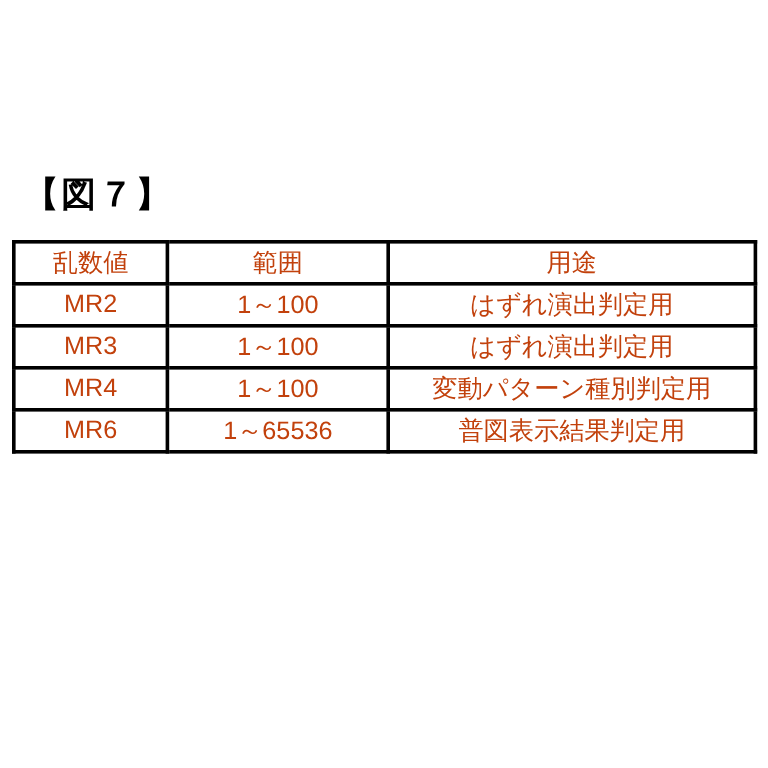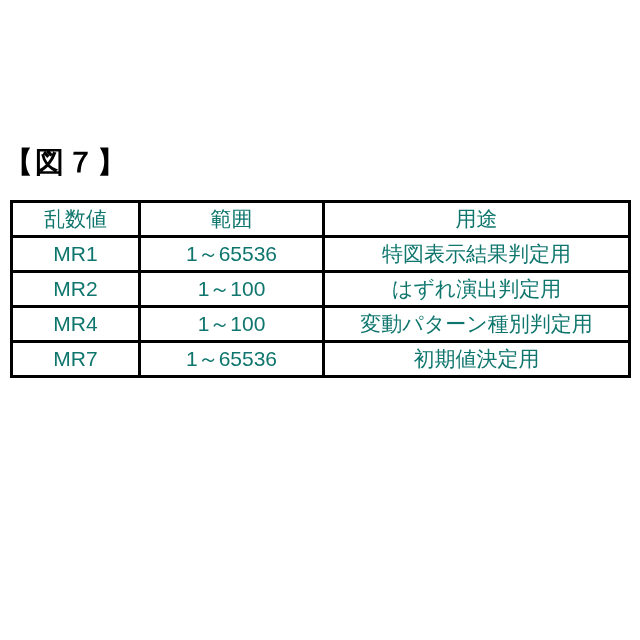--- a/index.html
+++ b/index.html
@@ -15,21 +15,21 @@
   }
   .page {
     position: relative;
     width: 640px;
     height: 640px;
     background: #ffffff;
     overflow: hidden;
   }
   .figure-title {
     position: absolute;
-    left: 4px;
+    left: 20px;
     top: 143px;
     font-size: 29px;
     font-weight: bold;
     letter-spacing: 2px;
     color: #000000;
     white-space: nowrap;
   }
   table.data-table {
     position: absolute;
     left: 10px;
@@ -40,21 +40,21 @@
   }
   table.data-table th,
   table.data-table td {
     border: 3px solid #000000;
     height: 32px;
     padding: 0 4px;
     text-align: center;
     vertical-align: middle;
     font-size: 21px;
     font-weight: normal;
-    color: #0f766e;
+    color: #c2410c;
     white-space: nowrap;
     overflow: hidden;
   }
   col.c1 { width: 128px; }
   col.c2 { width: 184px; }
   col.c3 { width: 306px; }
 </style>
 </head>
 <body>
 
@@ -70,35 +70,35 @@
     </colgroup>
     <thead>
       <tr>
         <th>乱数値</th>
         <th>範囲</th>
         <th>用途</th>
       </tr>
     </thead>
     <tbody>
       <tr>
-        <td>MR1</td>
-        <td>1～65536</td>
-        <td>特図表示結果判定用</td>
+        <td>MR2</td>
+        <td>1～100</td>
+        <td>はずれ演出判定用</td>
       </tr>
       <tr>
-        <td>MR2</td>
+        <td>MR3</td>
         <td>1～100</td>
         <td>はずれ演出判定用</td>
       </tr>
       <tr>
         <td>MR4</td>
         <td>1～100</td>
         <td>変動パターン種別判定用</td>
       </tr>
       <tr>
-        <td>MR7</td>
+        <td>MR6</td>
         <td>1～65536</td>
-        <td>初期値決定用</td>
+        <td>普図表示結果判定用</td>
       </tr>
     </tbody>
   </table>
 
 </div>
 
 </body></html>

